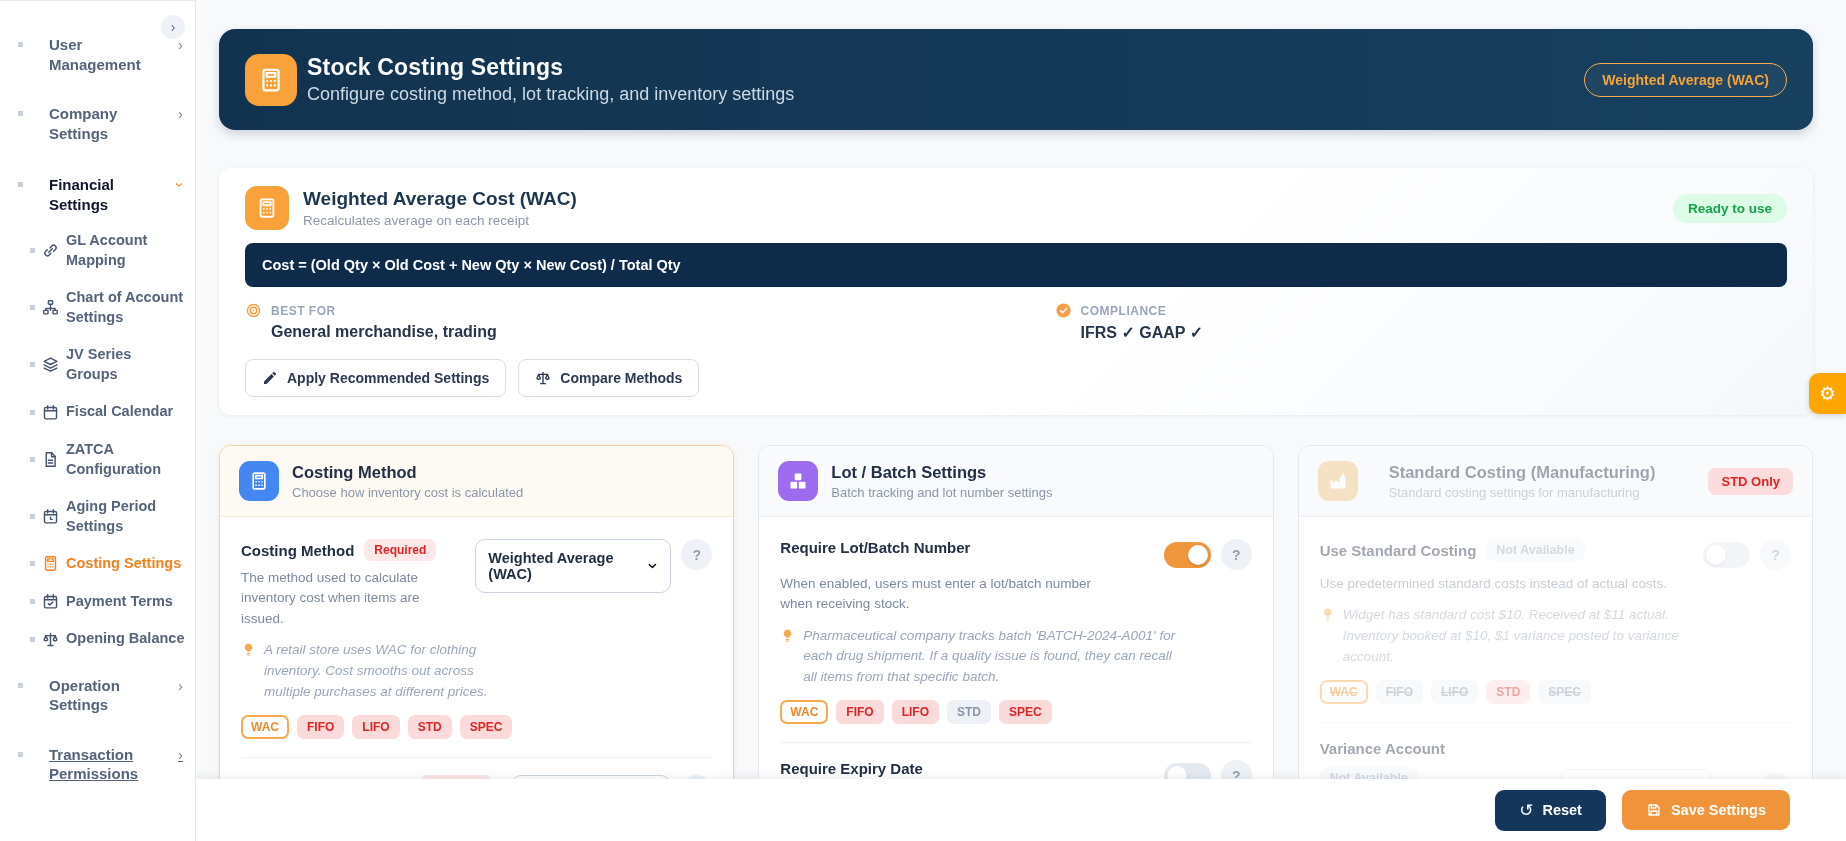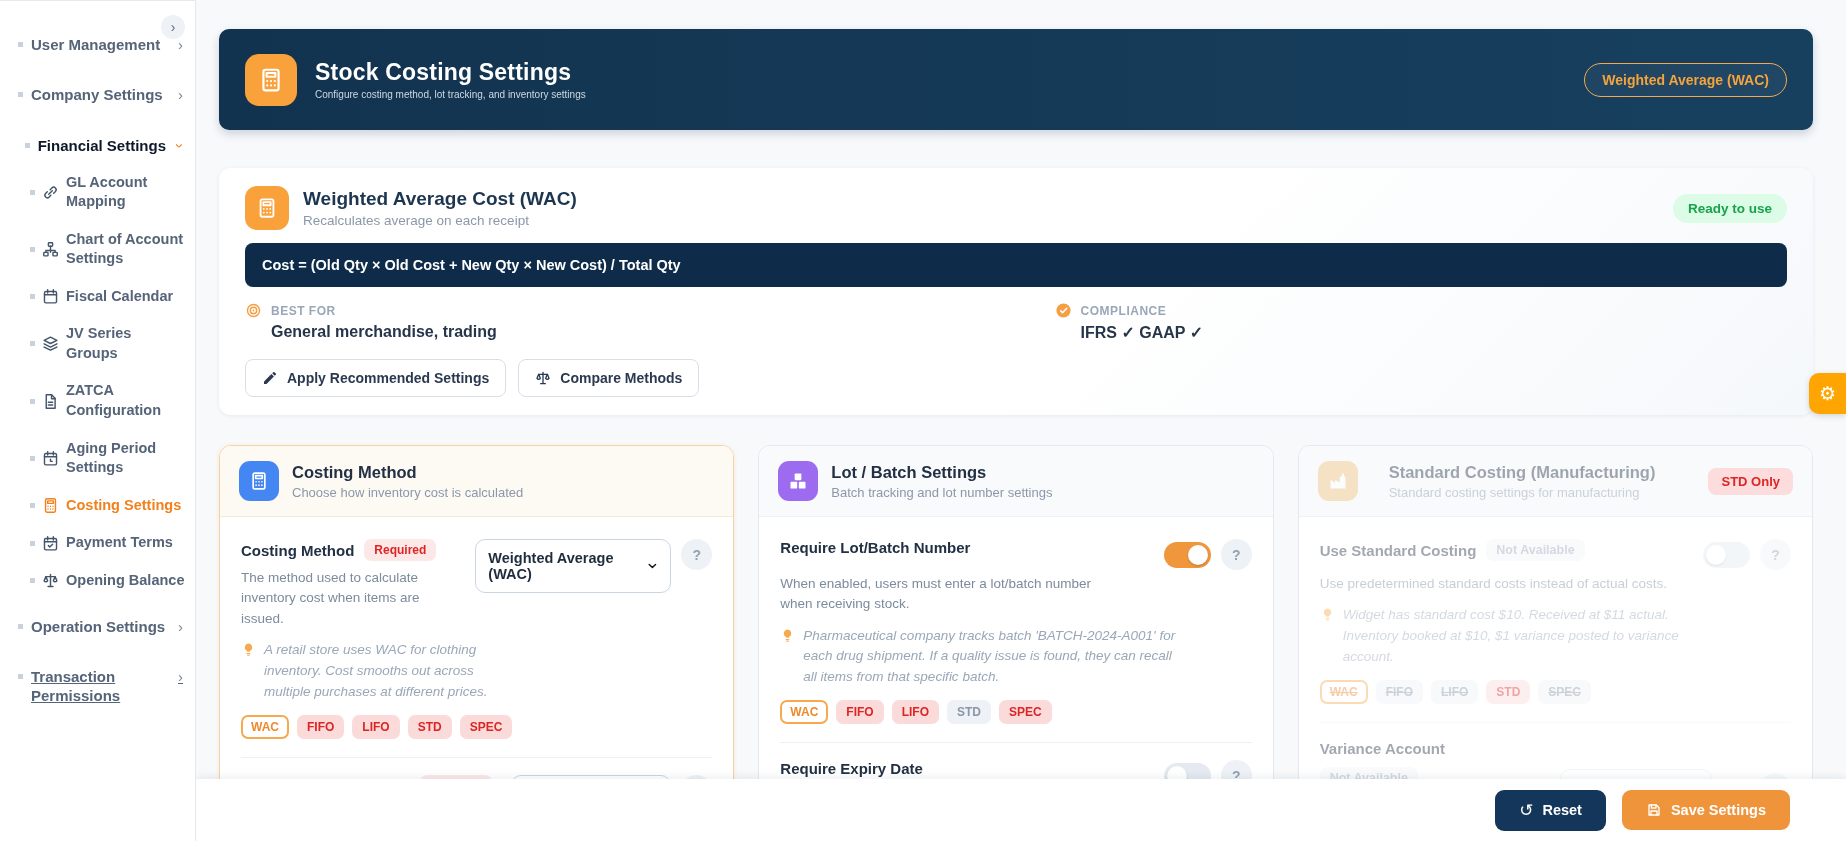--- a/index.html
+++ b/index.html
@@ -5,46 +5,46 @@
   * { margin:0; padding:0; box-sizing:border-box; }
   html,body { width:1846px; height:841px; overflow:hidden; }
   body { font-family:"Liberation Sans", sans-serif; background:#f7f9fb; display:flex; }
 
   
   .sidebar { width:196px; height:841px; background:#ffffff; border-right:1px solid #e5e9ef;
              border-top:1px solid #e5e9ef; position:relative; padding:18px 10px 10px 16px; flex:none; }
   .collapse-btn { position:absolute; top:14px; right:10px; width:24px; height:24px; border-radius:50%;
                   background:#eef2f6; border:none; color:#5b6b7f; font-size:14px; line-height:22px;
                   cursor:pointer; text-align:center; }
-  .nav-top { display:flex; align-items:flex-start; gap:8px; padding:10px 2px; color:#556478;
-             font-weight:700; font-size:15px; line-height:1.3; cursor:pointer;justify-content:flex-end; }
+  .nav-top { display:flex; align-items:flex-start; gap:26px; padding:10px 2px; color:#556478;
+             font-weight:700; font-size:15px; line-height:1.3; cursor:pointer; }
   .nav-top .chev { margin-left:auto; color:#7a8798; font-size:15px; font-weight:400; }
   .chev-down { display:inline-block; transform:rotate(90deg); }
   .bullet { width:5px; height:5px; background:#c9d2dc; margin-top:7px; flex:none; }
   .nav-top.open { color:#f97b16; padding-bottom:4px; }
   .nav-top.open .nav-label { color:#0f172a; }
   .nav-top.open .chev { margin-left:4px; color:#f97b16; }
   .nav-sub { display:flex; align-items:center; gap:7px; padding:9px 0 9px 14px; color:#556478;
              font-weight:600; font-size:14.5px; line-height:1.35; cursor:pointer; }
   .nav-sub .bullet { margin-top:0; width:5px; height:5px; }
   .nav-sub svg { width:17px; height:17px; flex:none; color:#44546a; }
   .nav-sub.active { color:#f2811d; }
   .nav-sub.active svg { color:#f2811d; }
   .nav-group { margin-top:4px; }
 
   
   .main { flex:1; position:relative; height:841px; overflow:hidden; padding:29px 33px 0 23px; background:#f7f9fb; }
 
-  .banner { height:101px; border-radius:10px; background:linear-gradient(90deg,#12334f,#17405f);
-            display:flex; align-items:center; gap:18px; padding:0 26px; box-shadow:0 4px 10px rgba(15,40,70,.18); }
+  .banner { height:101px; border-radius:16px; background:linear-gradient(90deg,#12334f,#17405f);
+            display:flex; align-items:center; gap:10px; padding:0 26px; box-shadow:0 4px 10px rgba(15,40,70,.18); }
   .banner-icon { width:52px; height:52px; border-radius:14px; background:#f9a23b; color:#fff;
                  display:flex; align-items:center; justify-content:center; flex:none; }
   .banner-icon svg { width:26px; height:26px; }
   .banner-title { color:#ffffff; font-size:23px; font-weight:800; letter-spacing:.2px; }
-  .banner-sub { color:#cdd9e4; font-size:10px; margin-top:3px; }
+  .banner-sub { color:#cdd9e4; font-size:18px; margin-top:3px; }
   .banner-badge { margin-left:auto; border:1.5px solid #f believers; border:1.5px solid #f6a94f; color:#f5a33c;
                   background:rgba(255,255,255,0.04); padding:8px 17px; border-radius:999px;
                   font-weight:700; font-size:14px; white-space:nowrap; }
 
   
   .wac-card { margin-top:38px; background:linear-gradient(135deg,#ffffff 55%,#f5f8fb); border-radius:12px;
               padding:18px 26px 18px 26px; box-shadow:0 1px 4px rgba(20,40,70,.07); }
   .wac-head { display:flex; align-items:center; gap:14px; }
   .wac-icon { width:44px; height:44px; border-radius:12px; background:#f9a23b; color:#fff;
               display:flex; align-items:center; justify-content:center; flex:none; }
@@ -184,33 +184,33 @@
           <rect x="9" y="2.5" width="6" height="5" rx="1"></rect>
           <rect x="2.5" y="16" width="6" height="5" rx="1"></rect>
           <rect x="15.5" y="16" width="6" height="5" rx="1"></rect>
           <path d="M12 7.5v4M5.5 16v-2.5h13V16M12 11.5V16"></path>
         </svg>
       <span>Chart of Account Settings</span>
     </div>
     <div class="nav-sub">
       <span class="bullet"></span>
       <svg viewBox="0 0 24 24" fill="none" stroke="currentColor" stroke-width="2" stroke-linecap="round" stroke-linejoin="round">
-          <rect x="3.5" y="5" width="17" height="16" rx="2"></rect>
-          <path d="M3.5 9.5h17M8 2.5V7M16 2.5V7"></path>
-        </svg>
-      <span>Fiscal Calendar</span>
-    </div>
-    <div class="nav-sub">
-      <span class="bullet"></span>
-      <svg viewBox="0 0 24 24" fill="none" stroke="currentColor" stroke-width="2" stroke-linecap="round" stroke-linejoin="round">
           <path d="M12 3l9 4.5-9 4.5L3 7.5z"></path>
           <path d="M3 12.5L12 17l9-4.5"></path>
           <path d="M3 17L12 21.5 21 17"></path>
         </svg>
       <span>JV Series Groups</span>
+    </div>
+    <div class="nav-sub">
+      <span class="bullet"></span>
+      <svg viewBox="0 0 24 24" fill="none" stroke="currentColor" stroke-width="2" stroke-linecap="round" stroke-linejoin="round">
+          <rect x="3.5" y="5" width="17" height="16" rx="2"></rect>
+          <path d="M3.5 9.5h17M8 2.5V7M16 2.5V7"></path>
+        </svg>
+      <span>Fiscal Calendar</span>
     </div>
     <div class="nav-sub">
       <span class="bullet"></span>
       <svg viewBox="0 0 24 24" fill="none" stroke="currentColor" stroke-width="2" stroke-linecap="round" stroke-linejoin="round">
           <path d="M6 2.5h7.5l5 5V21.5H6z"></path>
           <path d="M13.5 2.5V8h5"></path>
           <path d="M9 13h6M9 17h6"></path>
         </svg>
       <span>ZATCA Configuration</span>
     </div>

